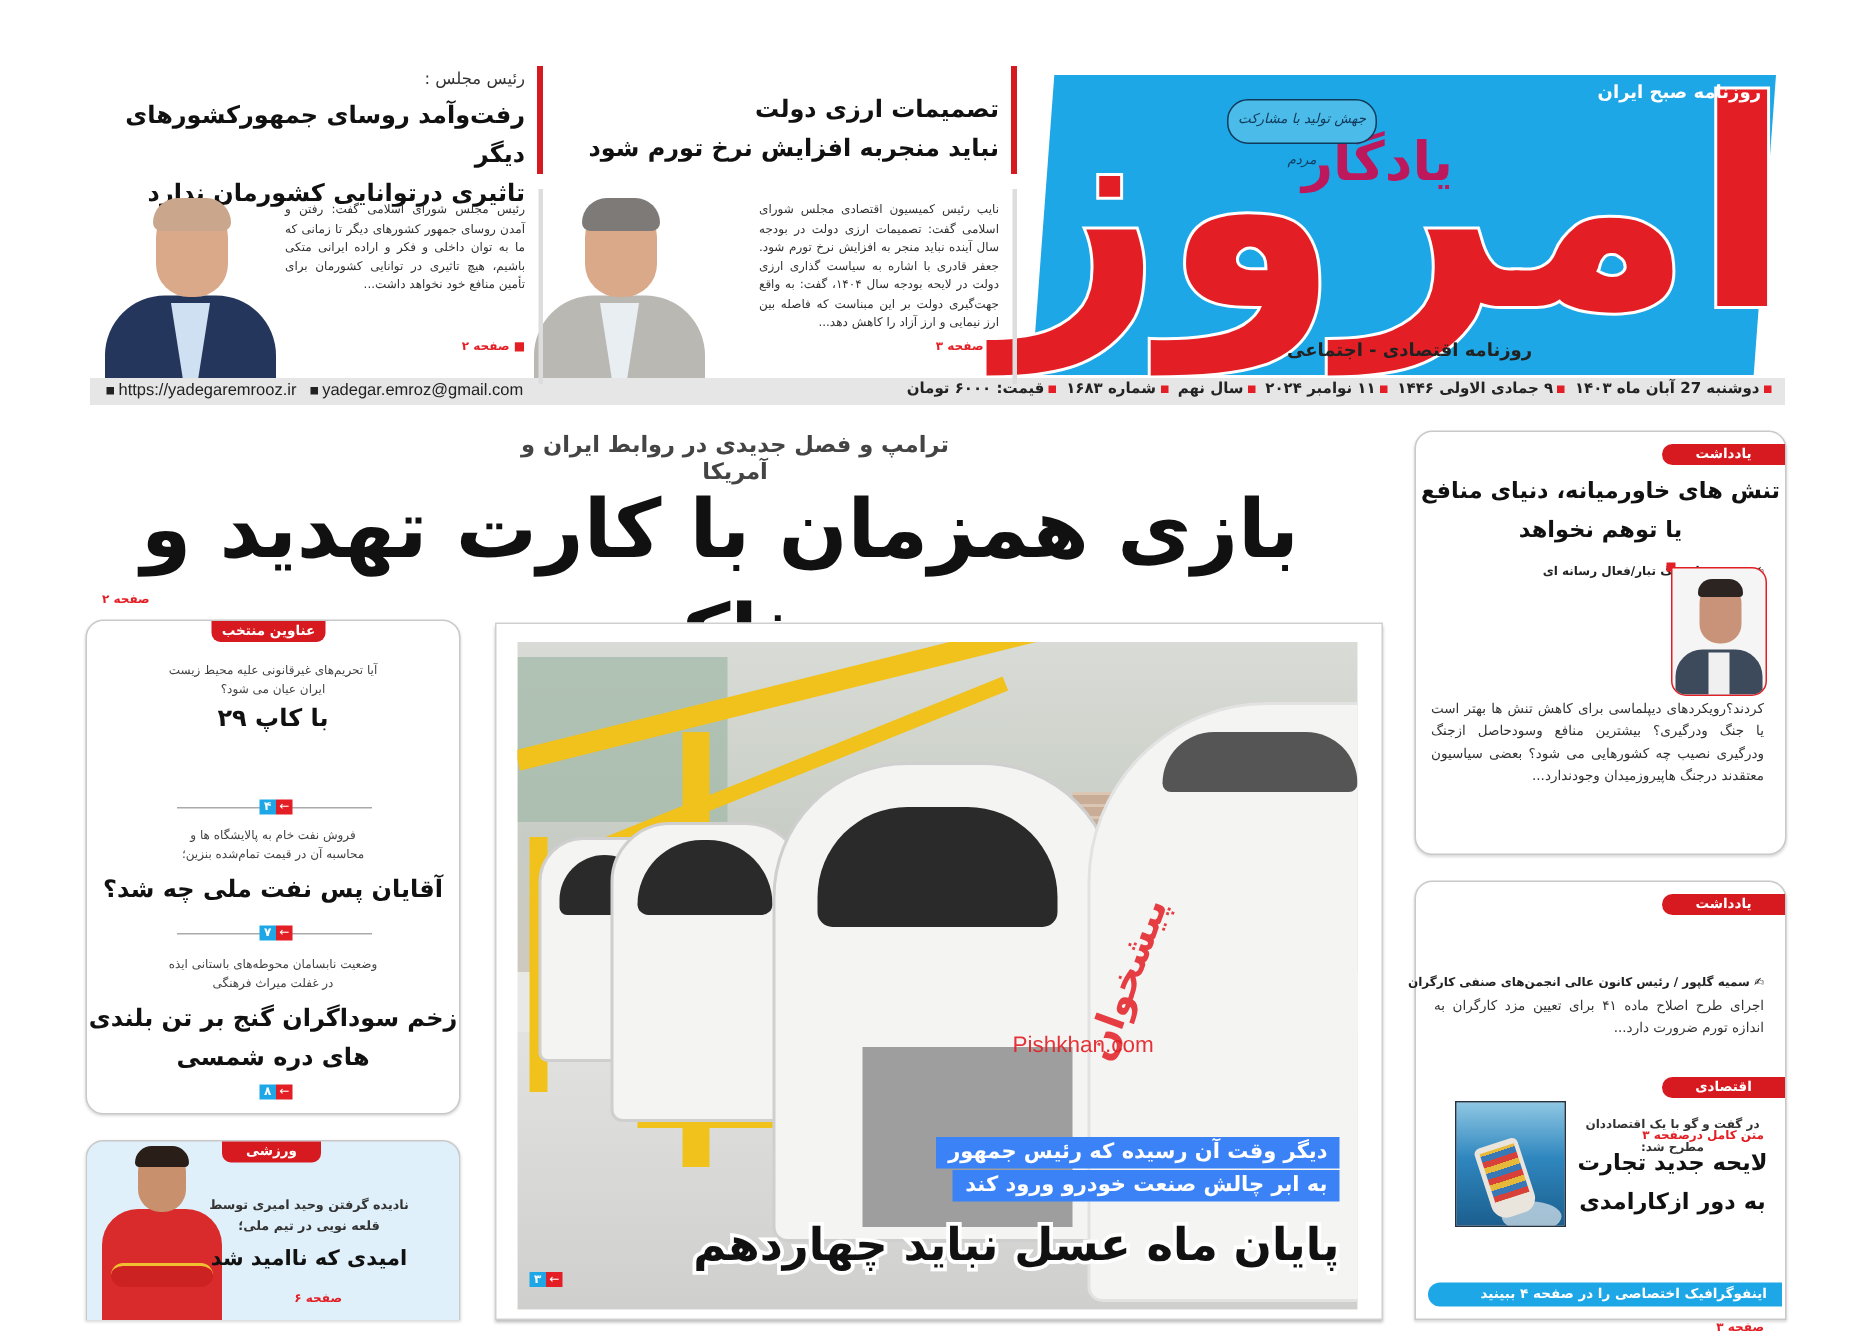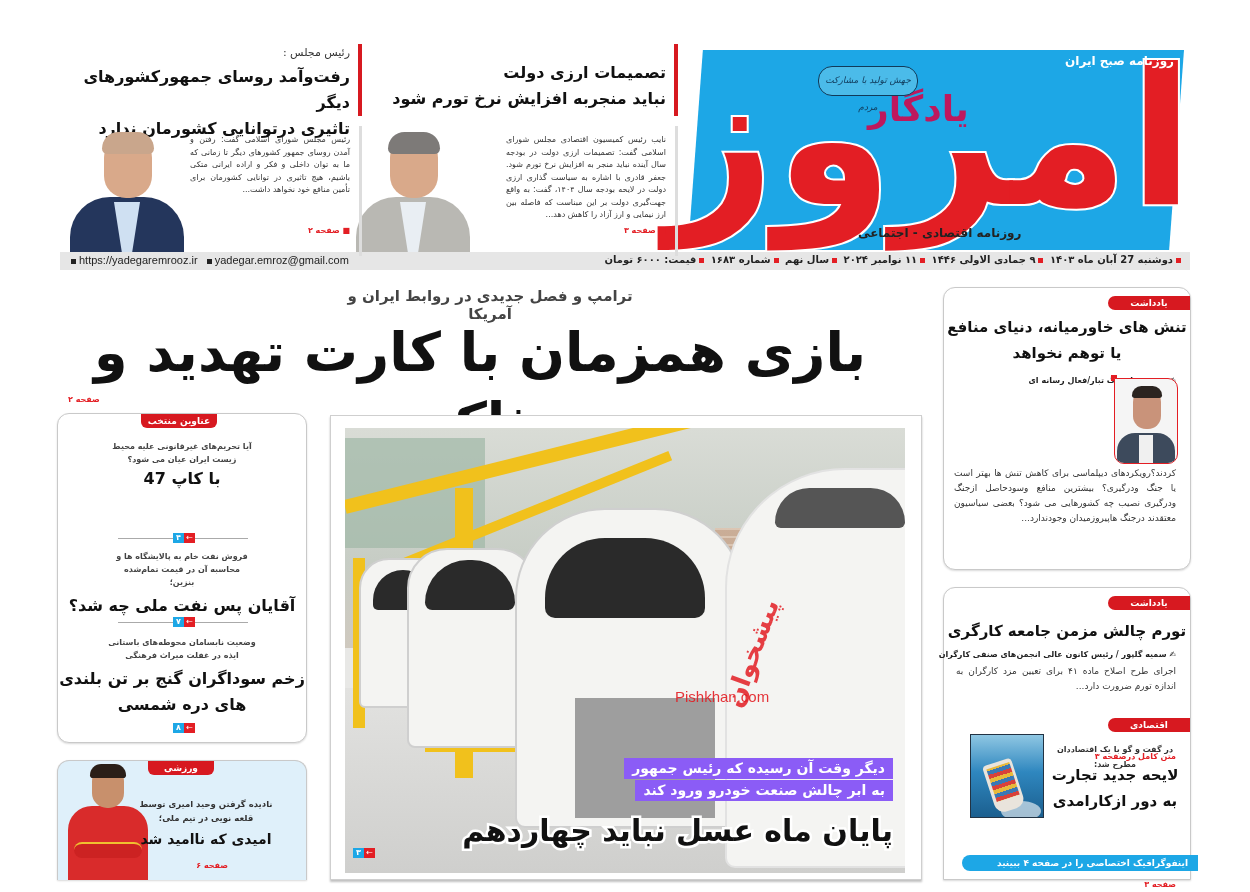--- a/index.html
+++ b/index.html
@@ -49,21 +49,21 @@
   .kicker-main { left: 340px; top: 287px; width: 300px; text-align: center; font-size: 15px; font-weight: bold; color: #444; }
   .headline-main { left: 60px; top: 318px; width: 840px; text-align: center; font-size: 54px; font-weight: bold; color: #111; letter-spacing: 1px; line-height: 70px; }
   .page-ref-main { left: 68px; top: 395px; font-size: 8px; color: #e31e24; font-weight: bold; }
 
   
   .panel { border: 1px solid #c9c9c9; border-radius: 12px; background: #fff; box-shadow: 0 1px 2px rgba(0,0,0,0.15); }
   .tab-red { position: absolute; background: #d71920; color: #fff; font-size: 9px; font-weight: bold; text-align: center; height: 14px; line-height: 14px; }
   .sel-panel { left: 57px; top: 413px; width: 250px; height: 330px; }
   .sel-panel .tab-red { left: 83px; top: 0; width: 76px; border-radius: 0 0 6px 6px; }
   .sel-item { position: absolute; left: 0; width: 100%; text-align: center; }
-  .sel-item .small { font-size: 8px; line-height: 13px; color: #444; font-weight: bold; }
+  .sel-item .small { font-size: 8px; line-height: 13px; color: #444; }
   .sel-item .big { font-size: 16px; font-weight: bold; line-height: 26px; color: #111; margin-top: 4px; }
   .sel-sep { position: absolute; left: 60px; width: 130px; height: 1px; background: #aaa; }
   .pg-chip { position: absolute; left: 115px; width: 22px; height: 10px; }
   .pg-chip .num { position: absolute; left: 0; top: 0; width: 11px; height: 10px; background: #1da7e6; color: #fff; font-size: 8px; line-height: 10px; text-align: center; font-weight: bold; }
   .pg-chip .arr { position: absolute; left: 11px; top: 0; width: 11px; height: 10px; background: #e31e24; color: #fff; font-size: 8px; line-height: 10px; text-align: center; }
 
   
   .sport-panel { left: 57px; top: 760px; width: 250px; height: 120px; background: #dff0fa; border-radius: 12px 12px 0 0; border-bottom: none; }
   .sport-panel .tab-red { left: 90px; top: 0; width: 66px; border-radius: 0 0 6px 6px; }
   .sport-small { position: absolute; right: 30px; top: 36px; width: 140px; text-align: center; font-size: 8.5px; line-height: 14px; font-weight: bold; color: #333; }
@@ -81,21 +81,21 @@
   .ph-wall { position: absolute; left: 0; top: 0; width: 100%; height: 220px; background: linear-gradient(180deg, #d9dcd6 0%, #c7cdc5 60%, #cfc9bf 100%); }
   .ph-green { position: absolute; left: 0; top: 10px; width: 140px; height: 110px; background: #9fb8a6; opacity: .7; }
   .ph-brick { position: absolute; right: 20px; top: 100px; width: 170px; height: 120px; background: repeating-linear-gradient(0deg, #c9a48a 0 6px, #dfc3ae 6px 8px); opacity: .8; }
   .ph-floor { position: absolute; left: 0; top: 260px; width: 100%; height: 185px; background: linear-gradient(180deg, #e2e2e0, #cfcfcd); }
   .ph-beam { position: absolute; background: #f1c11c; }
   .ph-car { position: absolute; background: #f4f4f2; border: 2px solid #cfcfcf; }
   .ph-hood { position: absolute; background: #2a2a2a; border-radius: 60px 60px 10px 10px; }
   .ph-engine { position: absolute; background: #888; opacity: .8; }
   .wm { position: absolute; left: 330px; top: 260px; color: #e31e24; font-family: "Liberation Sans", sans-serif; font-size: 15px; opacity: .9; direction: ltr; }
   .wm-fa { position: absolute; left: 350px; top: 210px; color: #e31e24; font-size: 26px; font-weight: bold; transform: rotate(-70deg); opacity: .85; }
-  .cap-red { position: absolute; background: #8b5cf6; color: #fff; font-size: 14px; font-weight: bold; height: 21px; line-height: 21px; padding: 0 8px; text-align: right; white-space: nowrap; }
+  .cap-red { position: absolute; background: #3b82f6; color: #fff; font-size: 14px; font-weight: bold; height: 21px; line-height: 21px; padding: 0 8px; text-align: right; white-space: nowrap; }
   .cap-big { position: absolute; right: 12px; top: 385px; font-size: 30px; font-weight: bold; color: #111; -webkit-text-stroke: 5px #fff; paint-order: stroke fill; white-space: nowrap; }
   .photo .pg-chip { left: 8px; top: 420px; }
 
   
   .note-panel { left: 943px; top: 287px; width: 248px; height: 283px; }
   .note-panel .tab-red, .note2-panel .tab-red { right: 0; border-radius: 8px 0 0 8px; }
   .note-title { position: absolute; right: 0; width: 100%; text-align: center; font-size: 15px; font-weight: bold; color: #111; line-height: 26px; }
   .author { position: absolute; font-size: 8px; font-weight: bold; color: #222; white-space: nowrap; }
   .note-body { position: absolute; font-size: 9px; line-height: 15px; color: #333; text-align: justify; }
   .note-more { position: absolute; font-size: 8px; color: #e31e24; font-weight: bold; margin-top: 48px; }
@@ -106,21 +106,21 @@
   .portrait .hair { position: absolute; left: 17px; top: 7px; width: 30px; height: 12px; background: #2b2420; border-radius: 14px 14px 4px 4px; }
   .portrait-dot { position: absolute; left: 167px; top: 87px; width: 6px; height: 6px; background: #e31e24; }
 
   .note2-panel { left: 943px; top: 587px; width: 248px; height: 293px; border-radius: 12px 12px 0 0; }
   .ship { position: absolute; left: 26px; top: 146px; width: 74px; height: 84px; border: 1px solid #234; overflow: hidden;
     background: linear-gradient(180deg, #8fc7e3 0%, #2f87bf 45%, #1b5f8f 100%); }
   .ship .hull { position: absolute; left: 18px; top: 26px; width: 30px; height: 50px; background: #e9e4dc; transform: rotate(-18deg); border-radius: 4px 4px 10px 10px; }
   .ship .cont { position: absolute; left: 20px; top: 30px; width: 24px; height: 34px; transform: rotate(-18deg);
     background: repeating-linear-gradient(0deg, #d8413a 0 4px, #3a78b5 4px 8px, #e7b93b 8px 12px); }
   .ship .wake { position: absolute; left: 30px; top: 66px; width: 40px; height: 20px; background: rgba(255,255,255,.6); border-radius: 50%; }
-  .infograph { position: absolute; left: 8px; bottom: 8px; width: 236px; height: 16px; background: #1da7e6; border-radius: 8px 0 0 8px; color: #fff; font-size: 9px; font-weight: bold; line-height: 16px; text-align: right; padding-right: 10px; margin-left: 10px; }
+  .infograph { position: absolute; left: 8px; bottom: 8px; width: 236px; height: 16px; background: #1da7e6; border-radius: 8px 0 0 8px; color: #fff; font-size: 9px; font-weight: bold; line-height: 16px; text-align: right; padding-right: 10px; }
 </style>
 </head>
 <body>
 
 <div class="abs masthead">
   <div class="mast-blue"></div>
   <div class="mast-big">امروز</div>
   <div class="mast-yadegar">یادگار</div>
   <div class="mast-tag">روزنامه صبح ایران</div>
   <div class="mast-badge">جهش تولید با مشارکت مردم</div>
@@ -183,21 +183,21 @@
 
 <div class="abs kicker-main">ترامپ و فصل جدیدی در روابط ایران و آمریکا</div>
 <div class="abs headline-main">بازی همزمان با کارت تهدید و مذاکره</div>
 <div class="abs page-ref-main">صفحه ۲</div>
 
 <div class="abs panel sel-panel">
   <div class="tab-red">عناوین منتخب</div>
 
   <div class="sel-item" style="top:26px;">
     <div class="small" style="padding:0 50px;">آیا تحریم‌های غیرقانونی علیه محیط زیست ایران عیان می شود؟</div>
-    <div class="big" style="margin-top:0;">با کاپ 47</div>
+    <div class="big" style="margin-top:0;">با کاپ ۲۹</div>
   </div>
   <div class="sel-sep" style="top:124px;"></div>
   <div class="pg-chip" style="top:119px;">
     <div class="num">۴</div>
     <div class="arr">←</div>
   </div>
 
   <div class="sel-item" style="top:136px;">
     <div class="small" style="padding:0 55px;">فروش نفت خام به پالایشگاه ها و محاسبه آن در قیمت تمام‌شده بنزین؛</div>
     <div class="big">آقایان پس نفت ملی چه شد؟</div>
@@ -281,21 +281,20 @@
     <div class="shirt"></div>
     <div class="head"></div>
     <div class="hair"></div>
   </div>
   <div class="note-body" style="right:14px; top:178px; width:222px;">کردند؟رویکردهای دیپلماسی برای کاهش تنش ها بهتر است یا جنگ ودرگیری؟ بیشترین منافع وسودحاصل ازجنگ ودرگیری نصیب چه کشورهایی می شود؟ بعضی سیاسیون معتقدند درجنگ هاپیروزمیدان وجودندارد...</div>
   <div class="note-more" style="right:14px; top:258px;">متن کامل در همین صفحه</div>
 </div>
 
 <div class="abs panel note2-panel">
   <div class="tab-red" style="top:8px; width:82px;">یادداشت</div>
-  <div class="note-title" style="top:30px;">تورم چالش مزمن جامعه کارگری</div>
   <div class="author" style="right:14px; top:62px;">✍ سمیه گلپور / رئیس کانون عالی انجمن‌های صنفی کارگران</div>
   <div class="note-body" style="right:14px; top:76px; width:220px;">اجرای طرح اصلاح ماده ۴۱ برای تعیین مزد کارگران به اندازه تورم ضرورت دارد...</div>
   <div class="note-more" style="right:14px; top:116px;">متن کامل درصفحه ۳</div>
 
   <div class="tab-red" style="top:130px; width:82px;">اقتصادی</div>
   <div class="ship">
     <div class="wake"></div>
     <div class="hull"></div>
     <div class="cont"></div>
   </div>

